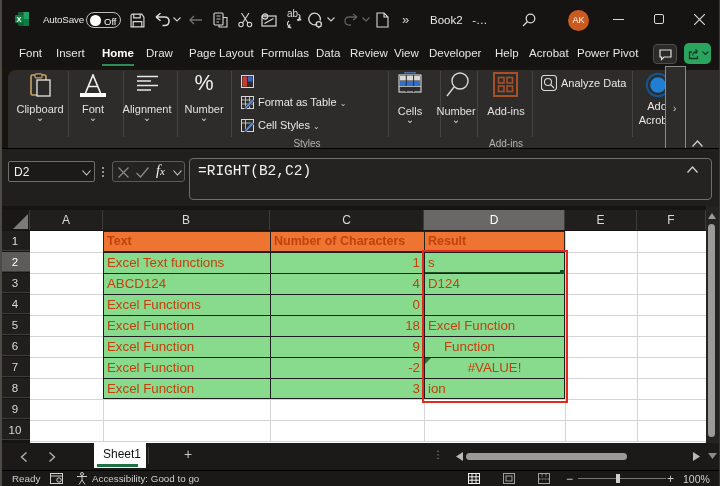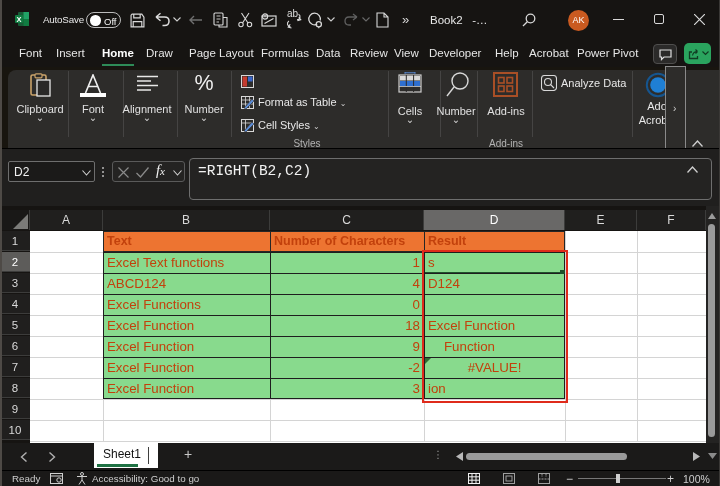--- a/index.html
+++ b/index.html
@@ -400,21 +400,21 @@
   <div class="abs" style="left:708px;top:18px;width:7px;height:213px;background:#9a9a9a;border-radius:3.5px;"></div>
 </div>
 
 <div class="abs" id="sheetbar">
   <svg class="abs" style="left:20px;top:9px" width="8" height="10" viewBox="0 0 8 10" fill="none" stroke="#b0b0b0" stroke-width="1.4">
     <path d="M6.5 0.5 L1.5 5 L6.5 9.5"></path>
   </svg>
   <svg class="abs" style="left:48px;top:9px" width="8" height="10" viewBox="0 0 8 10" fill="none" stroke="#b0b0b0" stroke-width="1.4">
     <path d="M1.5 0.5 L6.5 5 L1.5 9.5"></path>
   </svg>
-  <div class="abs" style="left:94px;top:0;width:64px;height:25px;background:#fff;">
+  <div class="abs" style="left:94px;top:0;width:52px;height:25px;background:#fff;">
     <div class="abs" style="left:9px;top:4px;color:#111;font-size:12px;">Sheet1</div>
     <div class="abs" style="left:3px;top:21px;width:41px;height:3px;background:#1f7244;"></div>
   </div>
   <div class="abs" style="left:148px;top:4px;width:1px;height:17px;background:#3f3f3e;"></div>
   <div class="abs" style="left:184px;top:3px;color:#c8c8c8;font-size:14px;">+</div>
   <div class="abs" style="left:433px;top:6px;color:#9a9a9a;font-size:10px;">⋮</div>
   <svg class="abs" style="left:456px;top:9px" width="7" height="9" viewBox="0 0 7 9" fill="#b8b8b8">
       <path d="M7 0 L0 4.5 L7 9 Z"></path>
     </svg>
   <div class="abs" style="left:466px;top:10px;width:161px;height:7px;background:#9a9a9a;border-radius:3.5px;"></div>

